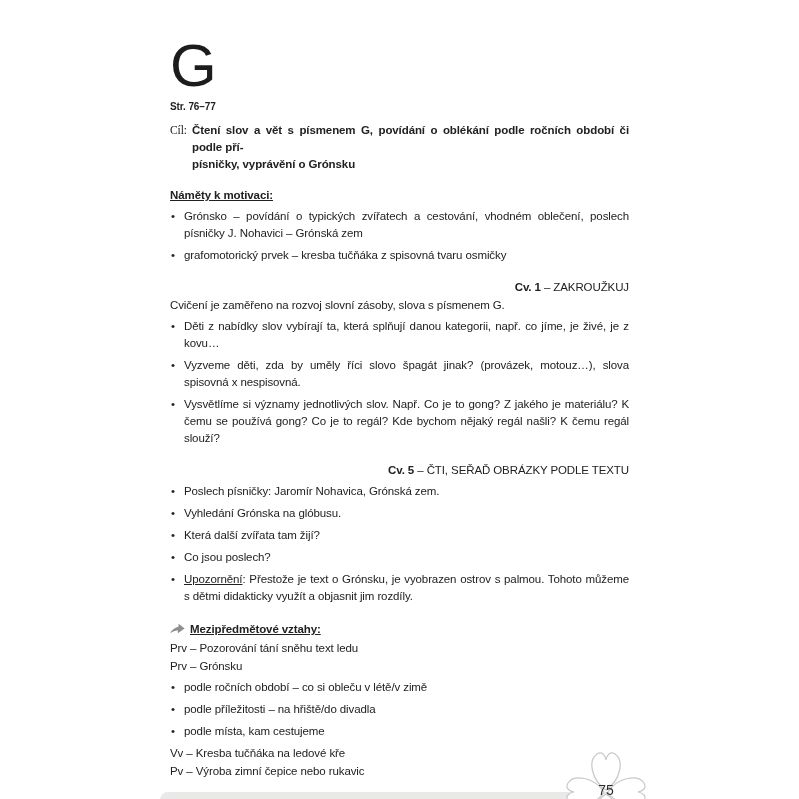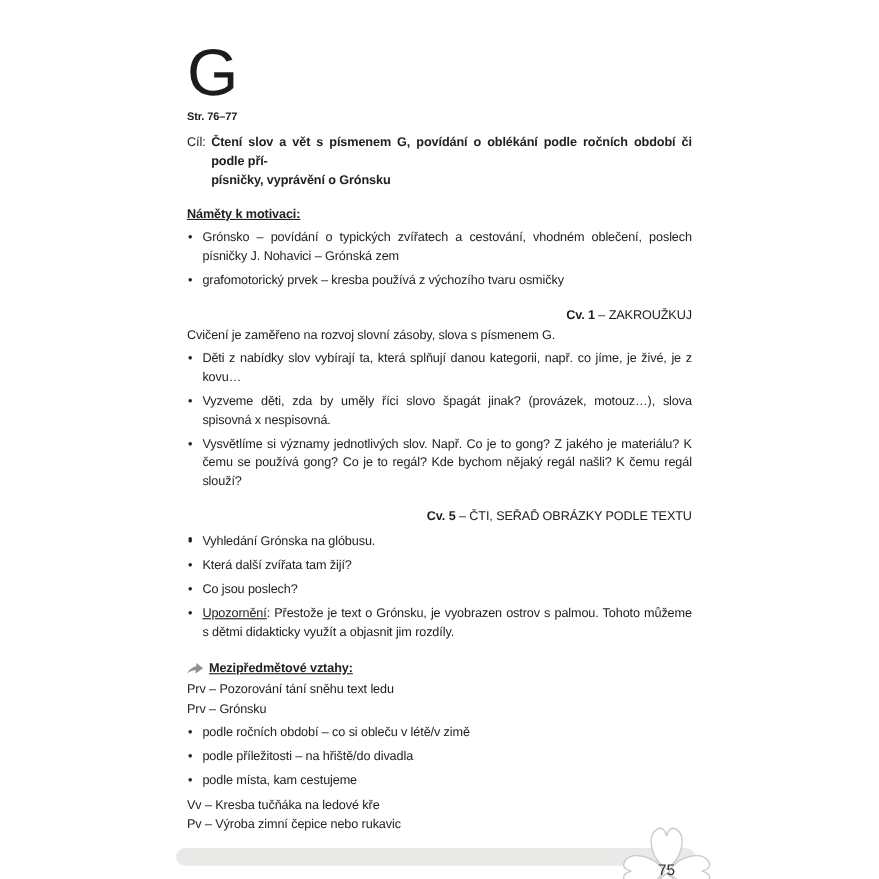--- a/index.html
+++ b/index.html
@@ -5,21 +5,21 @@
   html,body { margin:0; padding:0; background:#ffffff; }
   .page {
     position:relative; width:799px; height:799px; background:#ffffff;
     overflow:hidden; font-family:"Liberation Sans", sans-serif;
     color:#232021; font-size:11.5px; line-height:17px; letter-spacing:-0.1px;
   }
   .content { position:absolute; left:170px; top:38px; width:459px; }
   .letter-g { font-size:60px; line-height:56px; font-weight:400; margin:0 0 4px 0; color:#1c1c1c; }
   .str-ref { margin:0 0 7px 0; font-weight:bold; font-size:10px; }
   .goal { position:relative; padding-left:22px; margin:0 0 14px 0; text-align:justify; }
-  .goal .label { position:absolute; left:0; top:0; font-weight:normal; }
+  .goal .label { position:absolute; left:0; top:0; font-weight:normal;font-family:Liberation Serif, serif; }
   .bold { font-weight:bold; }
   .u { text-decoration:underline; }
   .sec-title { margin:14px 0 3px 0; font-weight:bold; }
   .cvh { margin:15px 0 1px 0;text-align:right; }
   .cvh b { font-weight:bold; }
   p.plain { margin:0 0 1px 0; }
   .li { position:relative; padding-left:14px; margin:4px 0 5px 0; text-align:justify; }
   .li .dot { position:absolute; left:1px; top:0; }
   .mv { margin:16px 0 2px 0; position:relative; padding-left:20px; }
   .mv .arr { position:absolute; left:0; top:2px; }
@@ -46,21 +46,21 @@
       <span class="bold">písničky, vyprávění o Grónsku</span>
     </p>
 
     <p class="sec-title u">Náměty k motivaci:</p>
     <div class="li">
       <span class="dot">•</span>
       <span>Grónsko – povídání o typických zvířatech a cestování, vhodném oblečení, poslech písničky J. Nohavici – Grónská zem</span>
     </div>
     <div class="li">
       <span class="dot">•</span>
-      <span>grafomotorický prvek – kresba používá z výchozího tvaru osmičky</span>
+      <span>grafomotorický prvek – kresba tučňáka z spisovná tvaru osmičky</span>
     </div>
 
     <p class="cvh">
       <b>Cv. 1</b><span> – ZAKROUŽKUJ</span>
     </p>
     <p class="plain">Cvičení je zaměřeno na rozvoj slovní zásoby, slova s písmenem G.</p>
     <div class="li">
       <span class="dot">•</span>
       <span>Děti z nabídky slov vybírají ta, která splňují danou kategorii, např. co jíme, je živé, je z kovu…</span>
     </div>
@@ -71,20 +71,21 @@
     <div class="li">
       <span class="dot">•</span>
       <span>Vysvětlíme si významy jednotlivých slov. Např. Co je to gong? Z jakého je materiálu? K čemu se používá gong? Co je to regál? Kde bychom nějaký regál našli? K čemu regál slouží?</span>
     </div>
 
     <p class="cvh">
       <b>Cv. 5</b><span> – ČTI, SEŘAĎ OBRÁZKY PODLE TEXTU</span>
     </p>
     <div class="li">
       <span class="dot">•</span>
+      <span>Poslech písničky: Jaromír Nohavica, Grónská zem.</span>
     </div>
     <div class="li">
       <span class="dot">•</span>
       <span>Vyhledání Grónska na glóbusu.</span>
     </div>
     <div class="li">
       <span class="dot">•</span>
       <span>Která další zvířata tam žijí?</span>
     </div>
     <div class="li">

